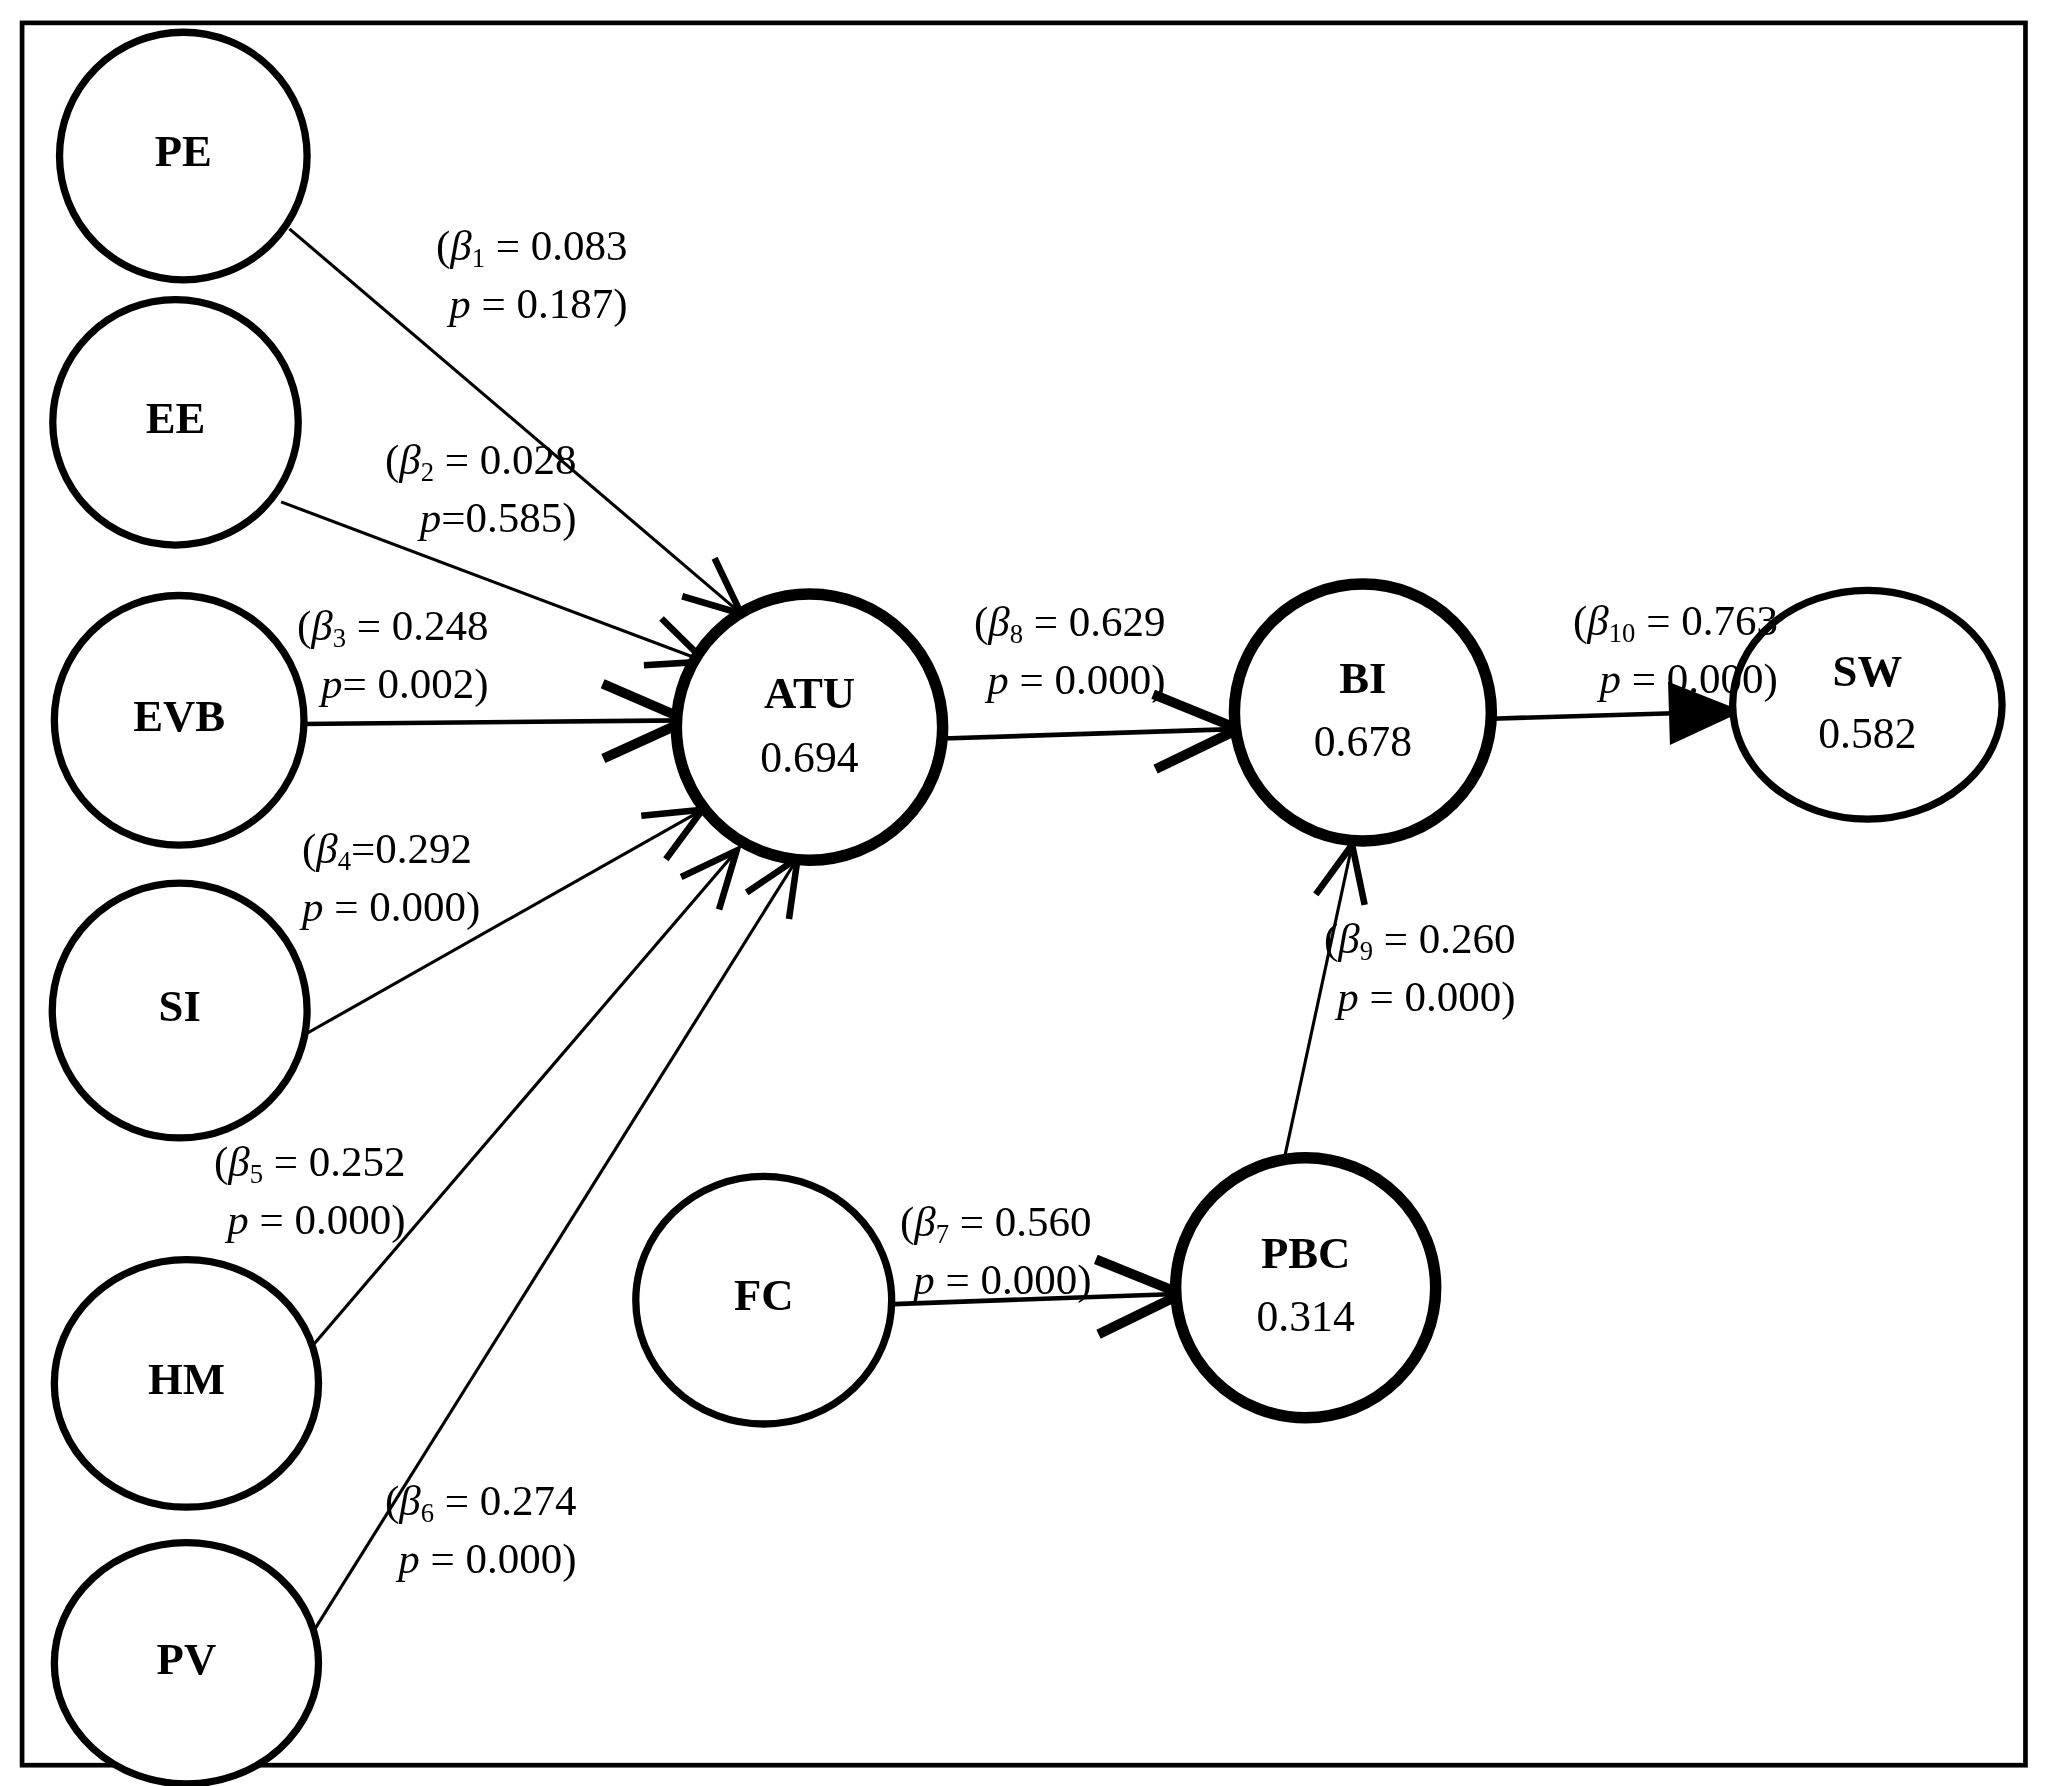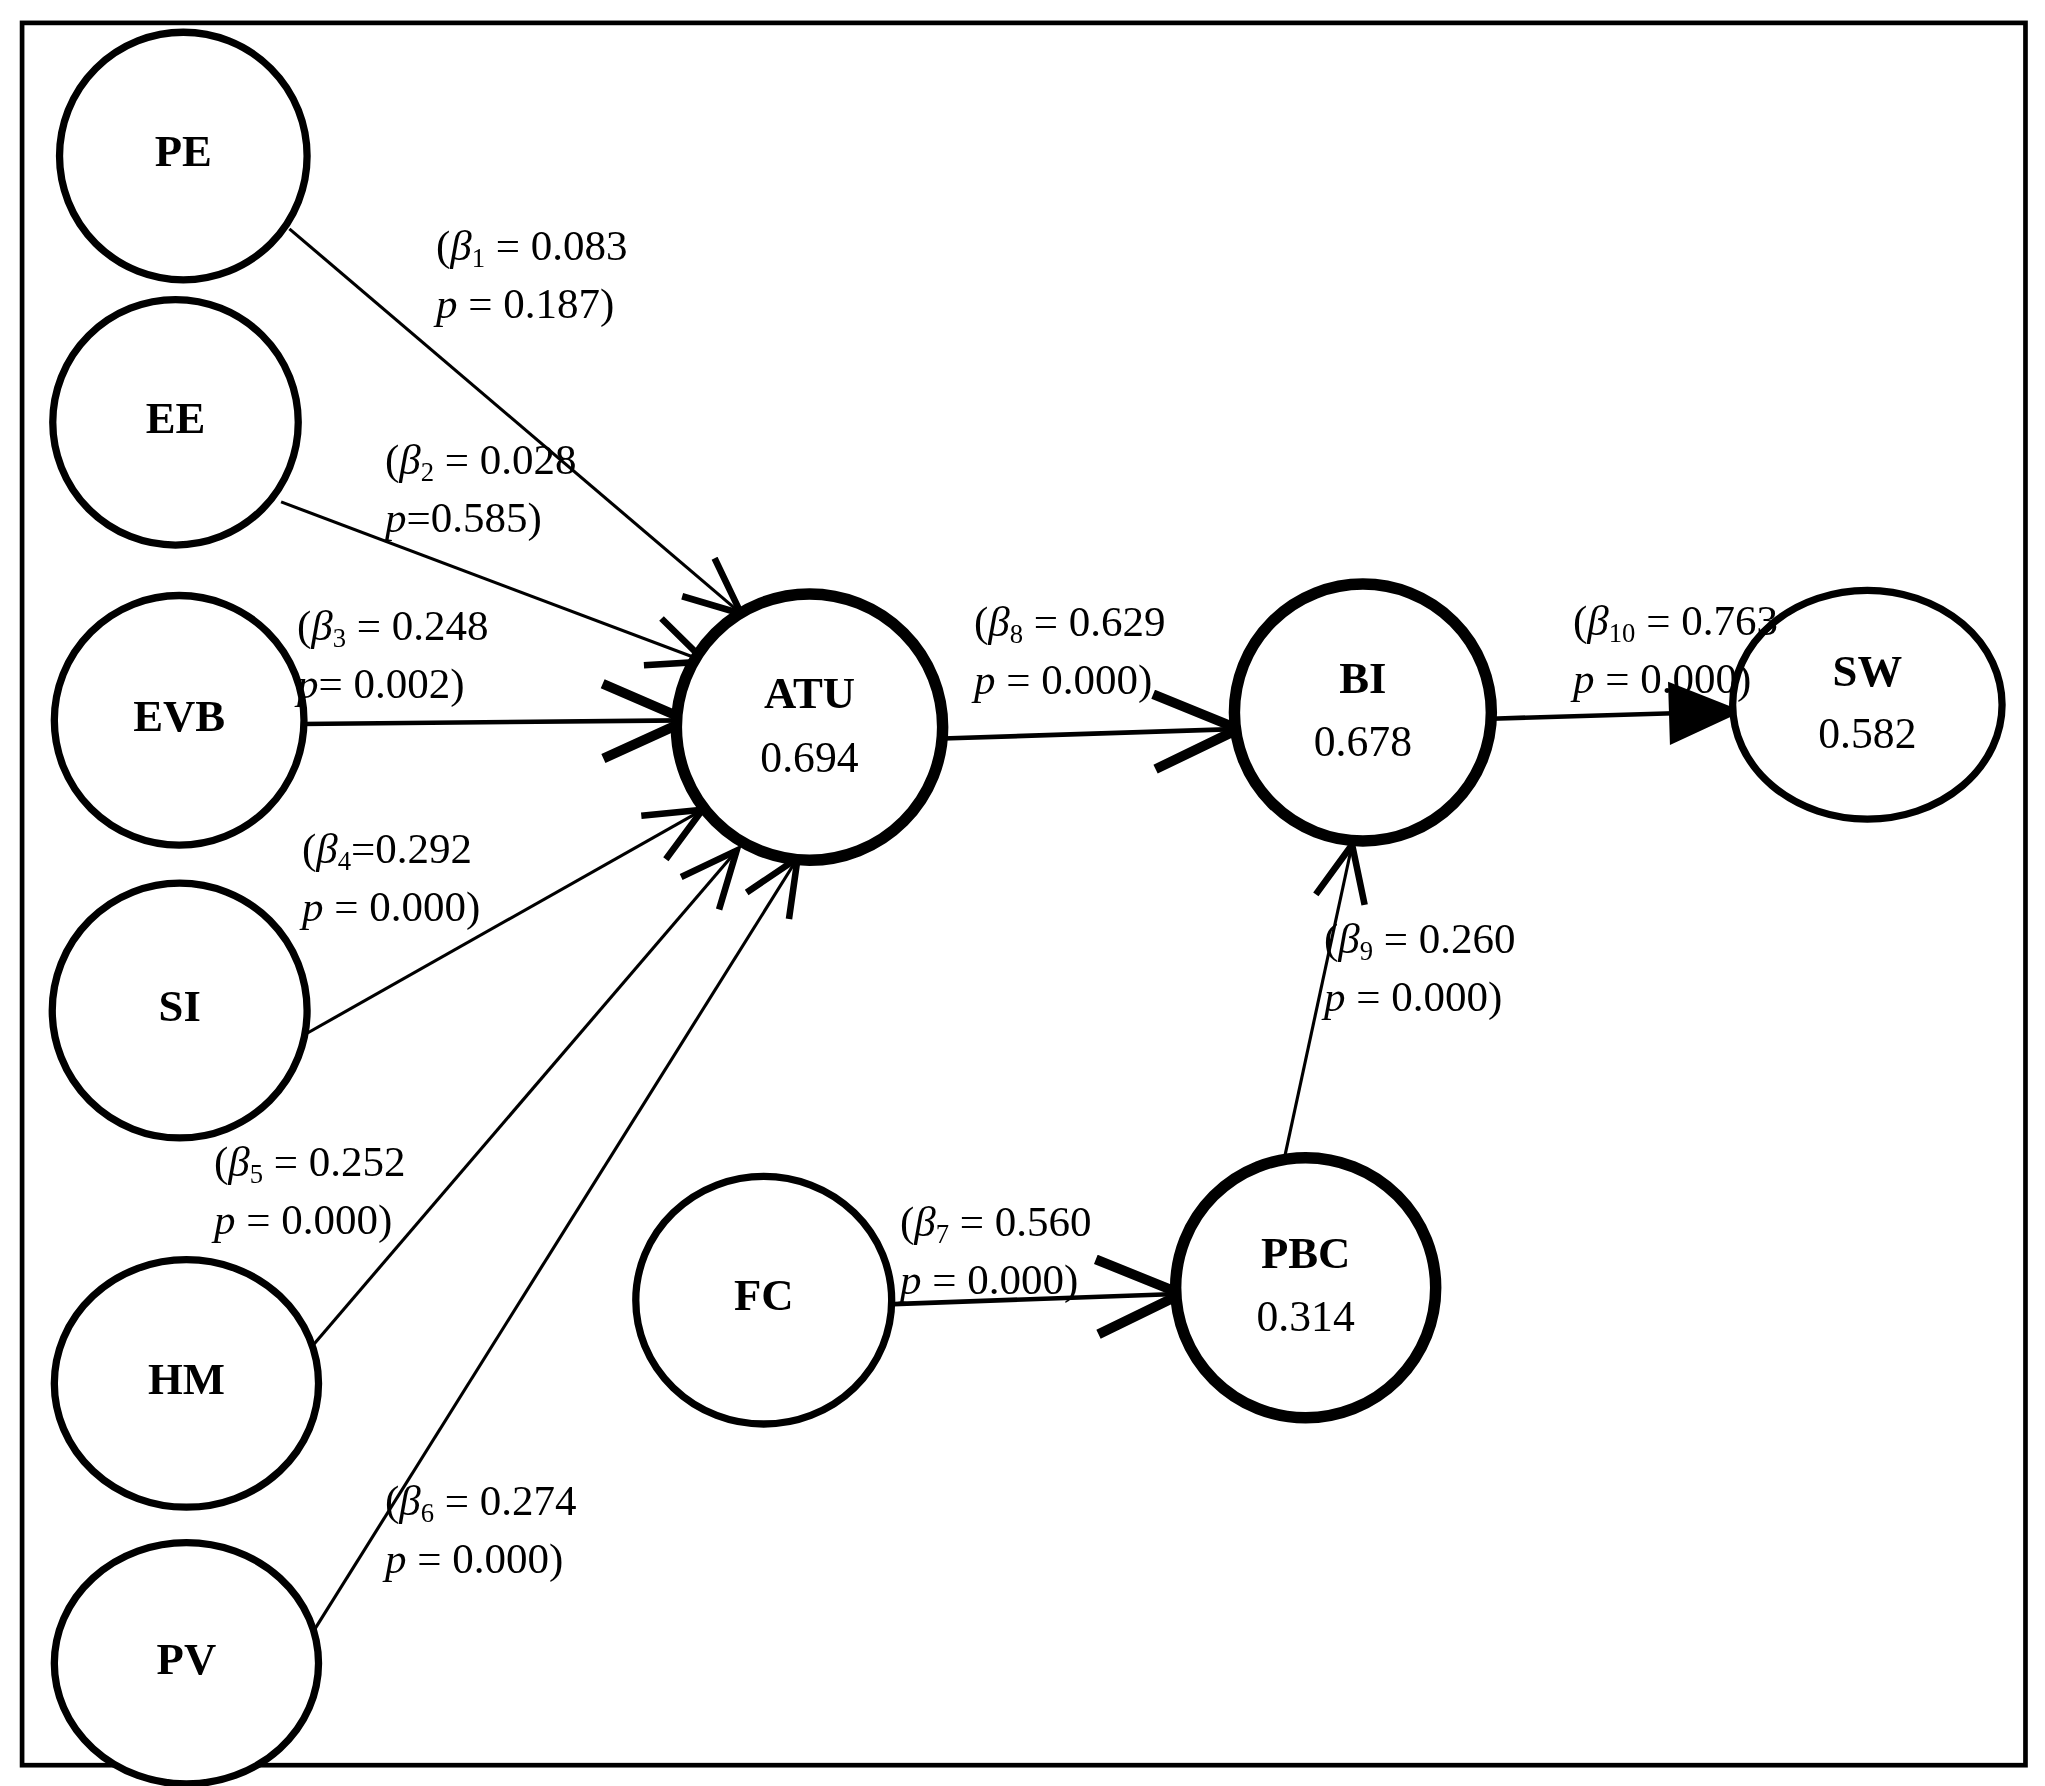--- a/index.html
+++ b/index.html
@@ -75,21 +75,21 @@
     font-style: italic;
   }
   .path-label .sub {
     font-size: 0.62em;
     vertical-align: -0.28em;
   }
   .lbl-line {
     display: block;
   }
   .lbl-line.indent-r {
-    text-align: left;
+    text-align: right;
   }
   .lbl-line.indent-l {
     text-align: left;
   }
 </style>
 </head>
 <body>
 
 <div id="figure-root">
 

